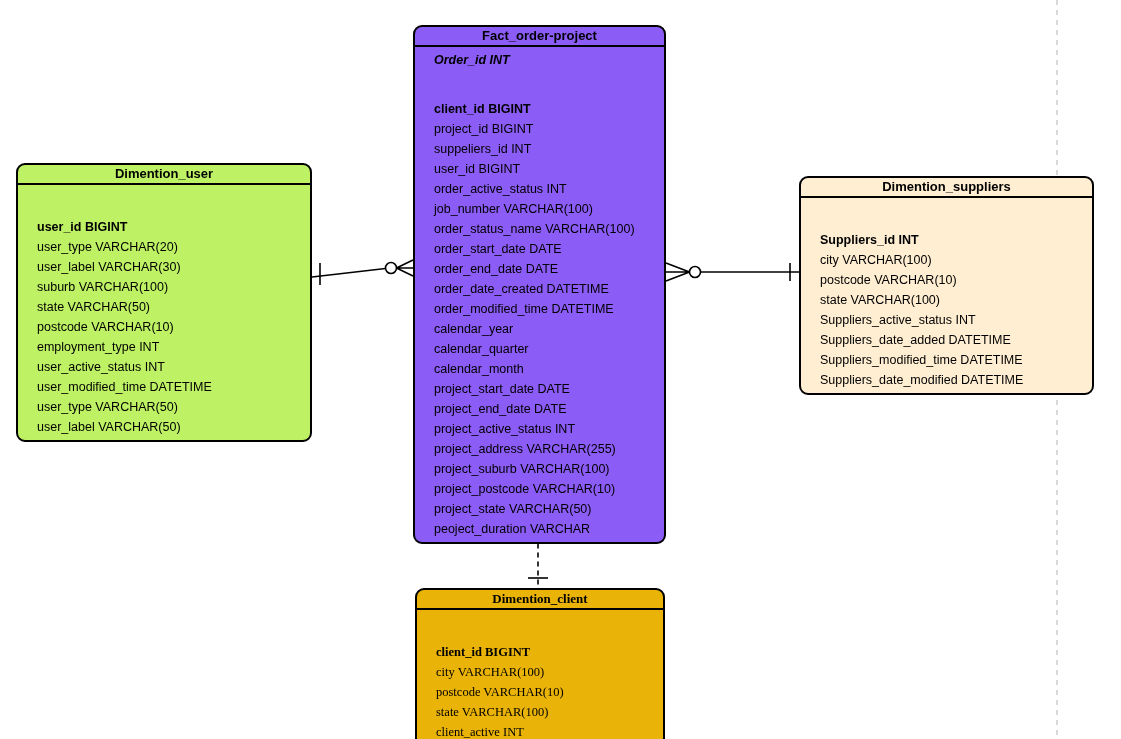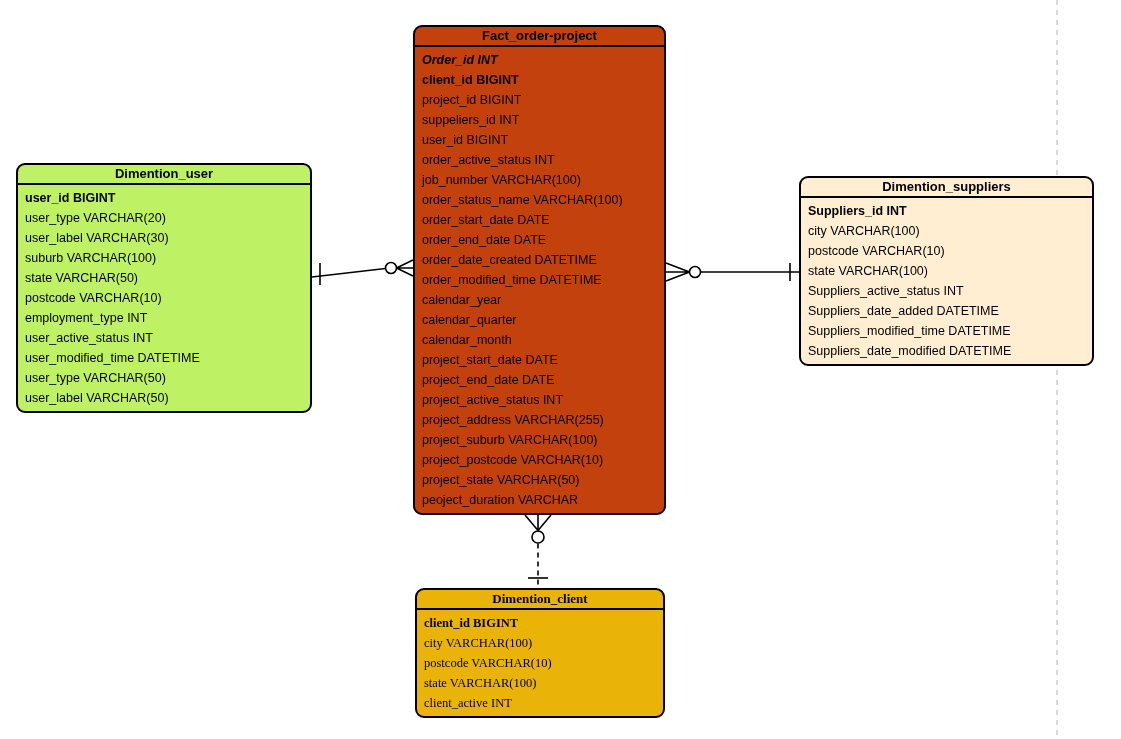--- a/index.html
+++ b/index.html
@@ -26,30 +26,30 @@
     background: #ffeed2;
   }
   .er-title {
     height: 18px; line-height: 18px;
     border-bottom: 2px solid #000000;
     font-size: 13px; font-weight: bold;
     text-align: center;
     white-space: nowrap;
     overflow: hidden;
   }
-  .er-body { padding: 3px 0 3px 0; }
+  .er-body { padding: 3px 0 3px 12px; }
   .er-row {
     height: 20px; line-height: 20px;
     padding-left: 7px; padding-right: 4px;
     font-size: 12.5px;
     color: #000000;
     white-space: nowrap;
     overflow: hidden;
   }
-  .er-row.bold { font-weight: bold; }
+  .er-row.bold { font-weight: bold; margin-top: 29px; }
   .er-row.bold-italic { font-weight: bold; font-style: italic; }
 
   
   #table-0 { left: 413px; top: 25px;  width: 253px; }  
   #table-1 { left: 16px;  top: 163px; width: 296px; }  
   #table-2 { left: 799px; top: 176px; width: 295px; }  
   #table-3 { left: 415px; top: 588px; width: 250px; }  
 </style>
 </head>
 <body>
@@ -75,21 +75,21 @@
     </g>
 
     <g stroke="#000000" stroke-width="1.6" fill="none">
       <path d="M538 530.5 L525 515 M538 530.5 L538 515 M538 530.5 L551 515"></path>
       <circle cx="538" cy="537" r="6" fill="#ffffff"></circle>
       <path d="M538 543.5 L538 588" stroke-dasharray="5 4"></path>
       <path d="M528 578 L548 578"></path>
     </g>
   </svg>
 
-  <div class="er-table" id="table-0" style="background: #c2410c;">
+  <div class="er-table" id="table-0" style="background: #8b5cf6;">
     <div class="er-title">Fact_order-project</div>
     <div class="er-body">
         <div class="er-row bold-italic">Order_id  INT</div>
         <div class="er-row bold">client_id BIGINT</div>
         <div class="er-row">project_id BIGINT</div>
         <div class="er-row">suppeliers_id INT</div>
         <div class="er-row">user_id BIGINT</div>
         <div class="er-row">order_active_status INT</div>
         <div class="er-row">job_number VARCHAR(100)</div>
         <div class="er-row">order_status_name VARCHAR(100)</div>

